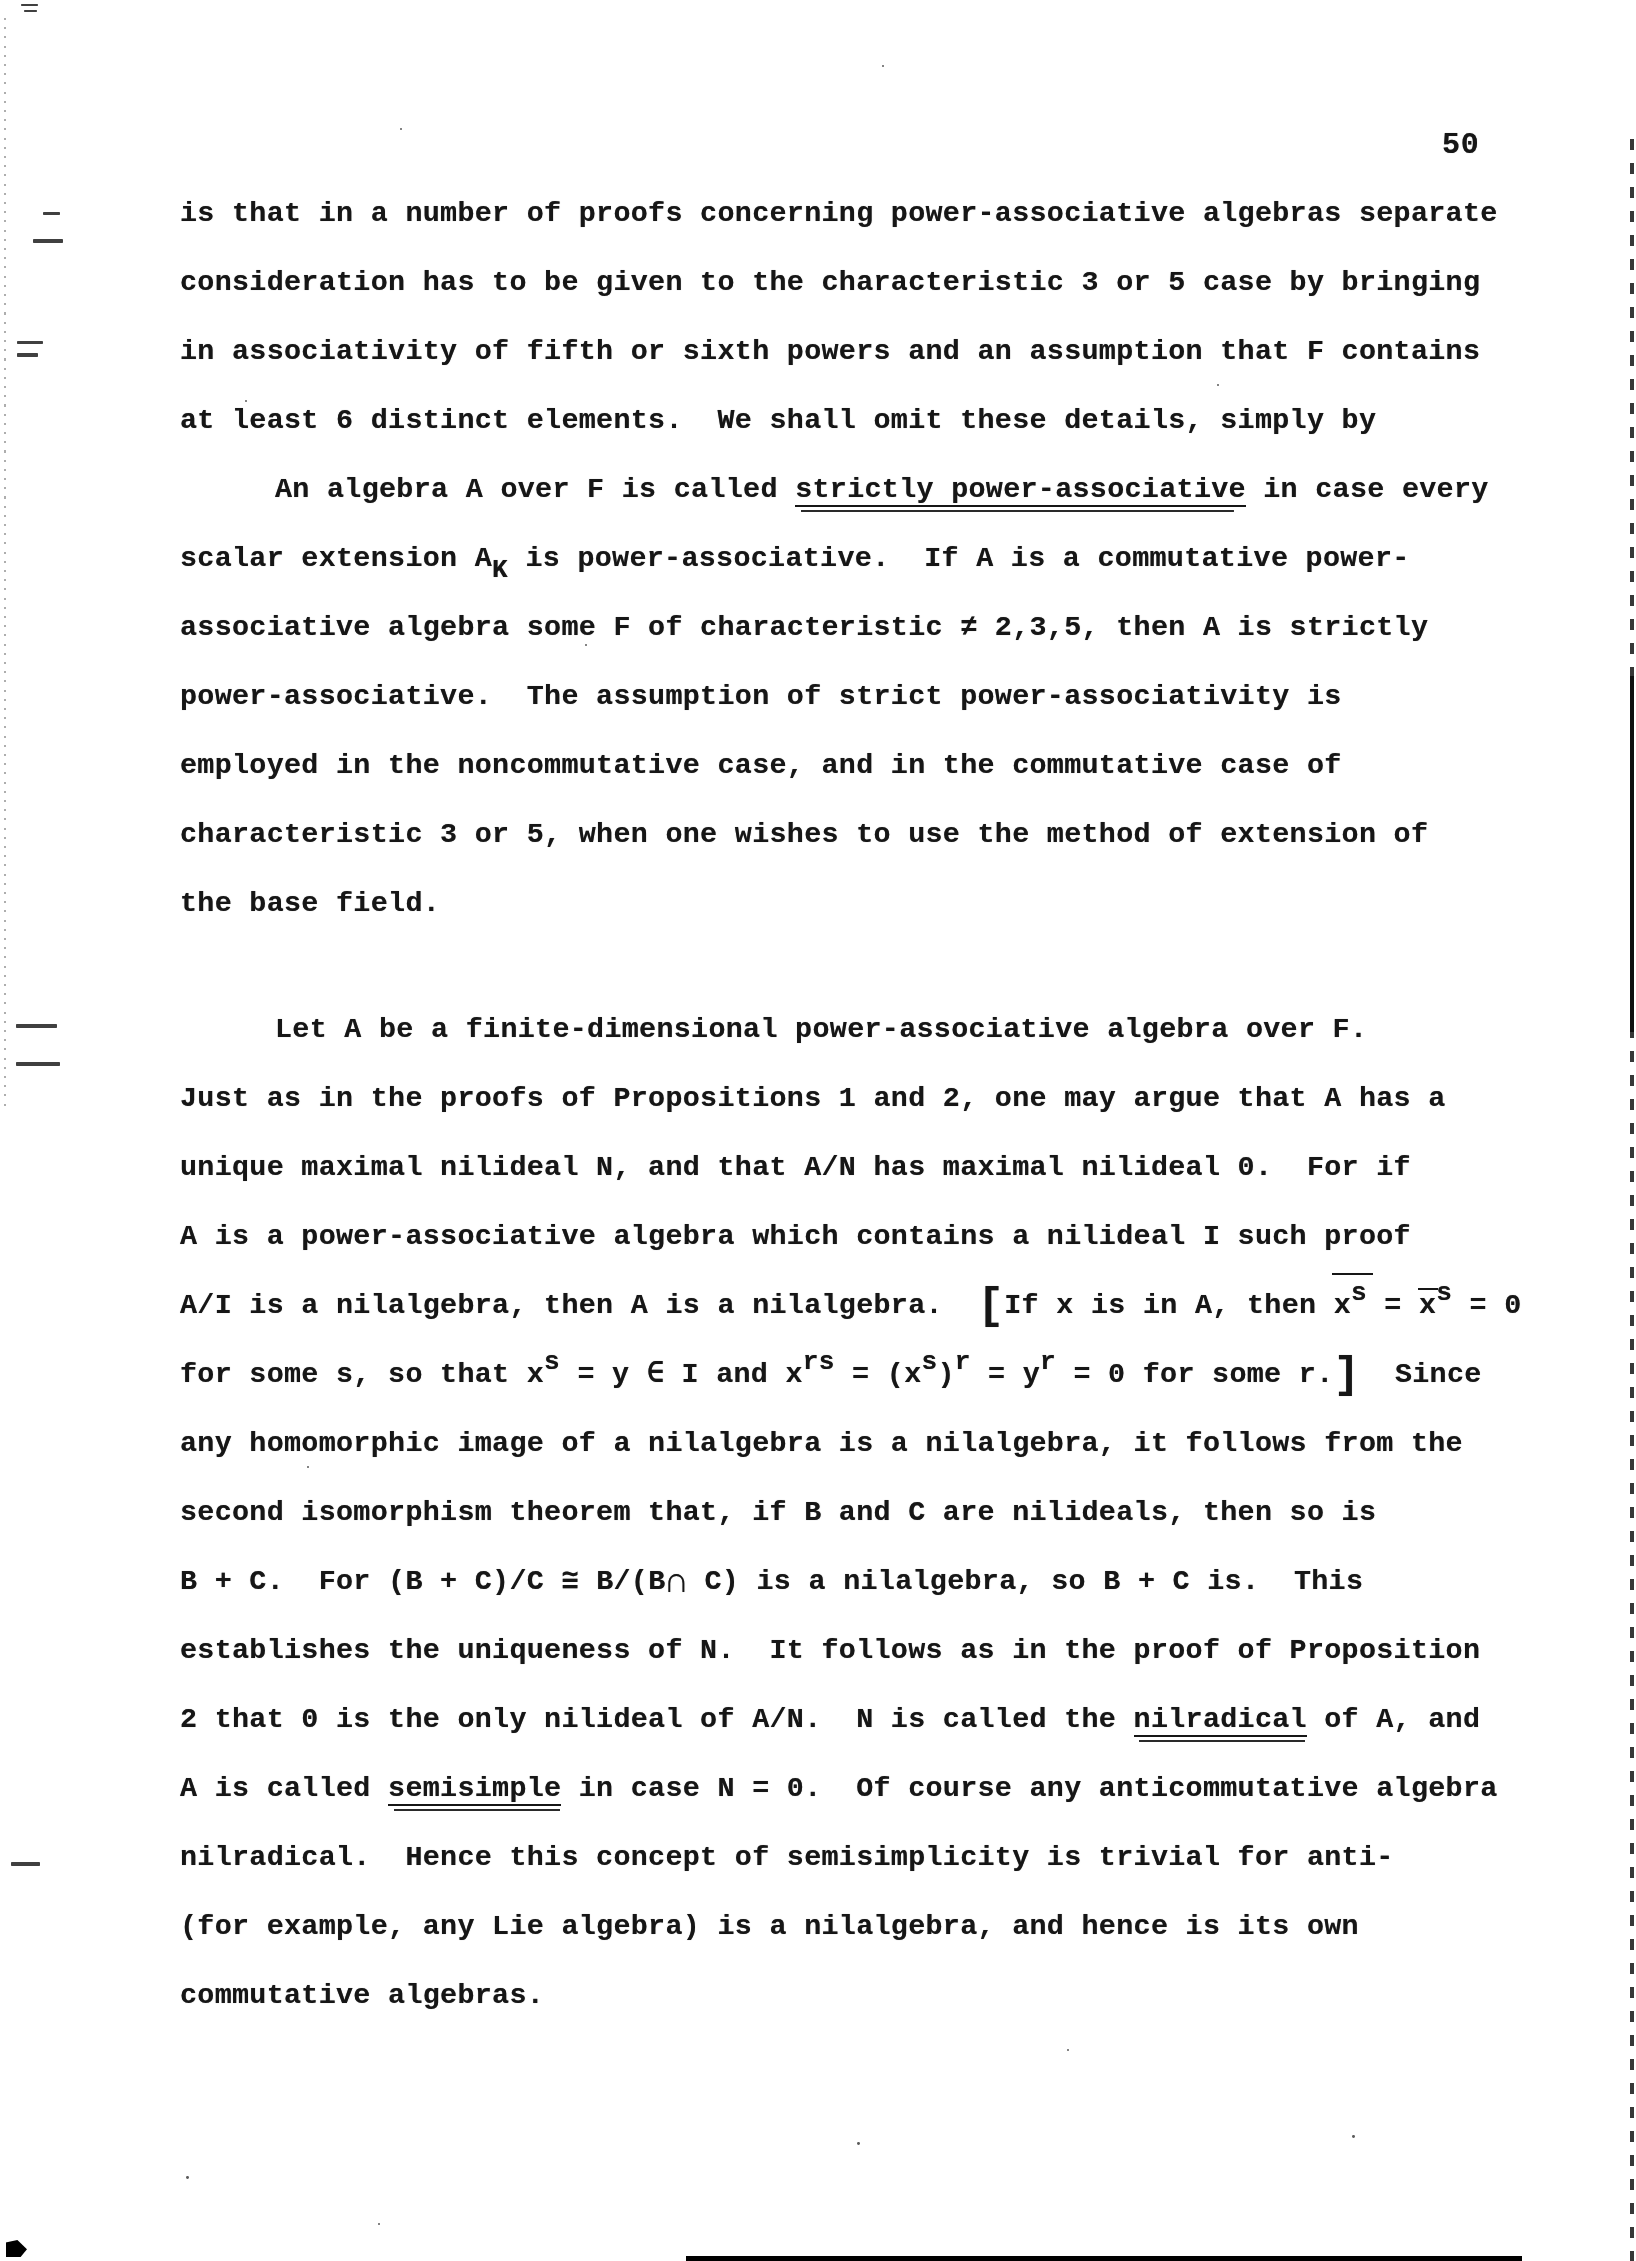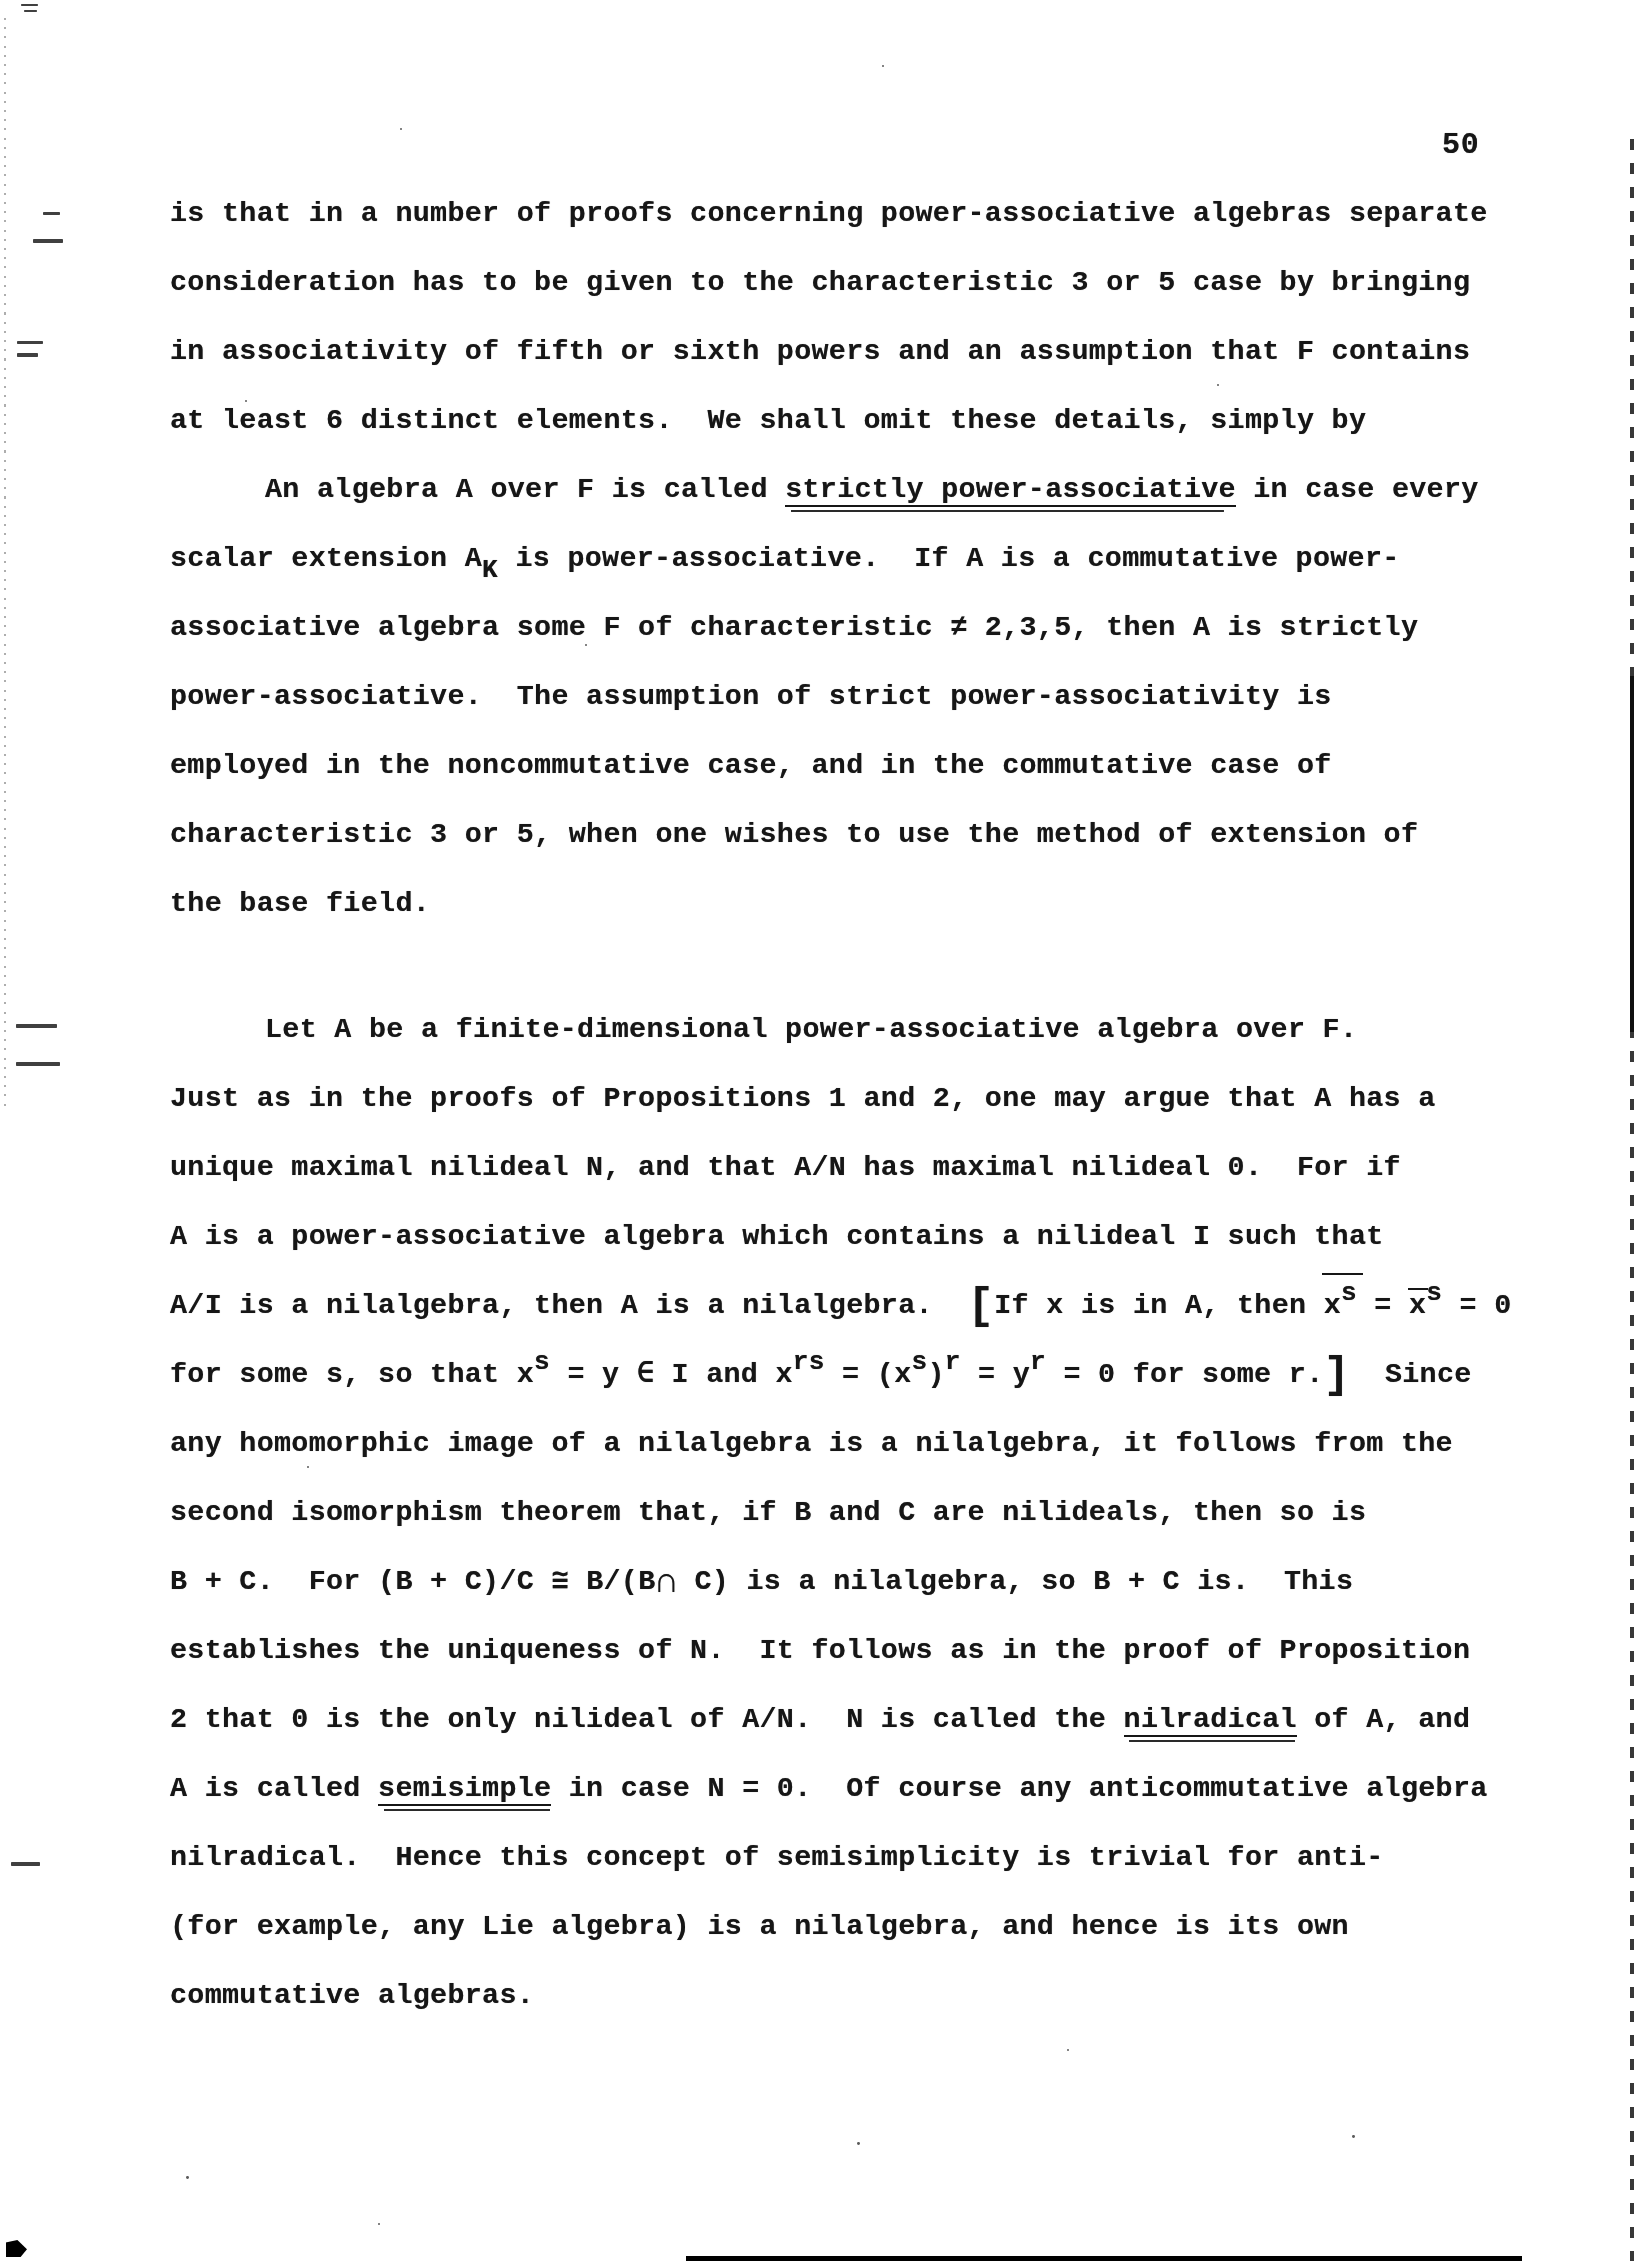--- a/index.html
+++ b/index.html
@@ -12,21 +12,21 @@
     color:#161616;
   }
   .page{position:absolute;inset:0;border-radius:22px;}
   .page-number{
     position:absolute;left:1442px;top:130px;
     font-size:30px;font-weight:700;line-height:1;
     letter-spacing:0.7px;
     text-shadow:0 0 0.7px rgba(0,0,0,.6);
   }
   .text-block{
-    position:absolute;left:170px;top:179px;width:1429px;
+    position:absolute;left:180px;top:179px;width:1429px;
     font-size:28.4px;font-weight:700;
     letter-spacing:0.3px;
     text-shadow:0 0 0.7px rgba(0,0,0,.55);
   }
   .line{
     white-space:pre;
     line-height:69px;
     height:69px;
   }
   .line.indent{padding-left:95px;}
@@ -78,21 +78,21 @@
       <div class="line indent"><span class="">An algebra A over F is called </span><span class="seg-u">strictly power-associative</span><span class=""> in case every</span></div>
       <div class="line"><span class="">scalar extension A</span><span class="seg-sub">K</span><span class=""> is power-associative.  If A is a commutative power-</span></div>
       <div class="line"><span class="">associative algebra some F of characteristic ≠ 2,3,5, then A is strictly</span></div>
       <div class="line"><span class="">power-associative.  The assumption of strict power-associativity is</span></div>
       <div class="line"><span class="">employed in the noncommutative case, and in the commutative case of</span></div>
       <div class="line"><span class="">characteristic 3 or 5, when one wishes to use the method of extension of</span></div>
       <div class="line"><span class="">the base field.</span></div>
       <div class="line indent" style="margin-top: 57px;"><span class="">Let A be a finite-dimensional power-associative algebra over F.</span></div>
       <div class="line"><span class="">Just as in the proofs of Propositions 1 and 2, one may argue that A has a</span></div>
       <div class="line"><span class="">unique maximal nilideal N, and that A/N has maximal nilideal 0.  For if</span></div>
-      <div class="line"><span class="">A is a power-associative algebra which contains a nilideal I such that</span></div>
+      <div class="line"><span class="">A is a power-associative algebra which contains a nilideal I such proof</span></div>
       <div class="line"><span class="">A/I is a nilalgebra, then A is a nilalgebra.  </span><span class="seg-big">[</span><span class="">If x is in A, then </span><span class="seg-ov grp">x<span class="seg-sup">s</span></span><span class=""> = </span><span class="seg-ov">x</span><span class="seg-sup">s</span><span class=""> = 0</span></div>
       <div class="line"><span class="">for some s, so that x</span><span class="seg-sup">s</span><span class=""> = y ∈ I and x</span><span class="seg-sup">rs</span><span class=""> = (x</span><span class="seg-sup">s</span><span class="">)</span><span class="seg-sup">r</span><span class=""> = y</span><span class="seg-sup">r</span><span class=""> = 0 for some r.</span><span class="seg-big">]</span><span class="">  Since</span></div>
       <div class="line"><span class="">any homomorphic image of a nilalgebra is a nilalgebra, it follows from the</span></div>
       <div class="line"><span class="">second isomorphism theorem that, if B and C are nilideals, then so is</span></div>
       <div class="line"><span class="">B + C.  For (B + C)/C ≅ B/(B</span><span class="seg-cap">∩</span><span class=""> C) is a nilalgebra, so B + C is.  This</span></div>
       <div class="line"><span class="">establishes the uniqueness of N.  It follows as in the proof of Proposition</span></div>
       <div class="line"><span class="">2 that 0 is the only nilideal of A/N.  N is called the </span><span class="seg-u">nilradical</span><span class=""> of A, and</span></div>
       <div class="line"><span class="">A is called </span><span class="seg-u">semisimple</span><span class=""> in case N = 0.  Of course any anticommutative algebra</span></div>
       <div class="line"><span class="">nilradical.  Hence this concept of semisimplicity is trivial for anti-</span></div>
       <div class="line"><span class="">(for example, any Lie algebra) is a nilalgebra, and hence is its own</span></div>

